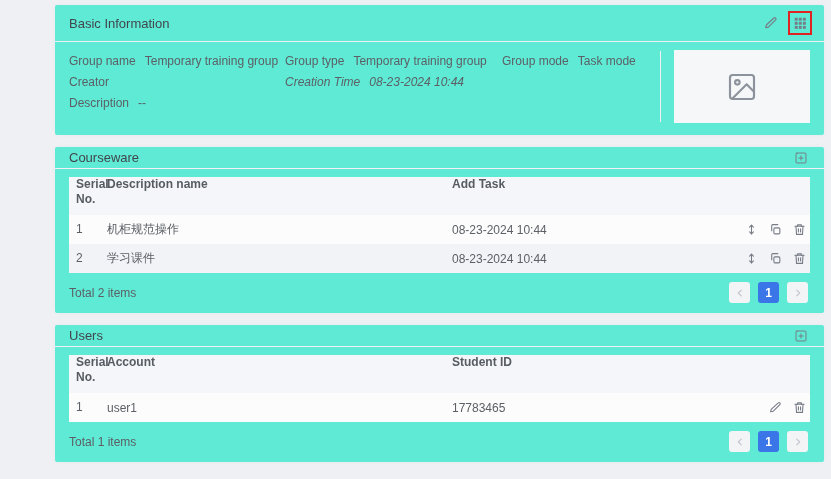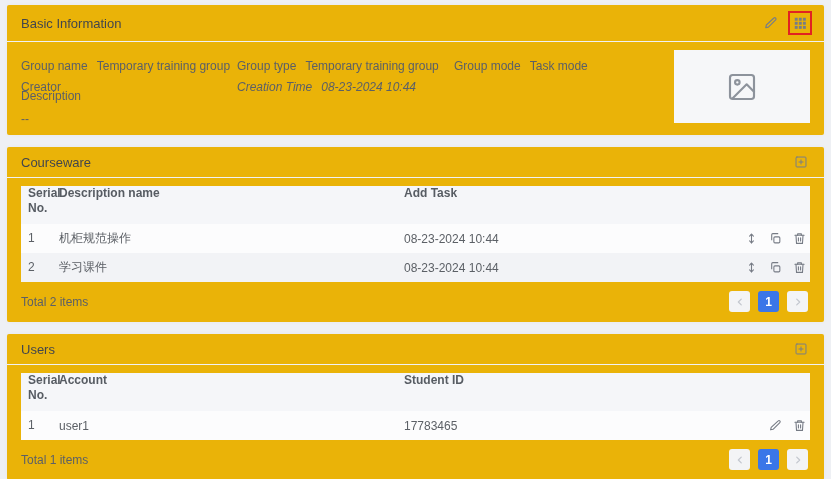--- a/index.html
+++ b/index.html
@@ -6,45 +6,46 @@
   html, body { width: 831px; height: 479px; }
   body {
     background: #eef0f4;
     font-family: "Liberation Sans", "DejaVu Sans", sans-serif;
     font-size: 12px;
     color: #5c6066;
     overflow: hidden;
   }
   .page { padding: 5px 7px 6px; display: flex; flex-direction: column; gap: 12px; }
   .panel {
-    background: #eab308;
+    background: #5eead4;
     border-radius: 2px;
     box-shadow: 0 0 4px rgba(0,0,0,0.03);
+    margin-left: 48px;
   }
   .panel-header {
     display: flex; align-items: center; justify-content: space-between;
     padding: 0 14px; border-bottom: 1px solid #f0f1f4;
   }
   .panel-title { font-size: 13px; color: #42464d; }
   .hdr-tall { height: 37px; }
-  .hdr-short { height: 31px; }
+  .hdr-short { height: 22px; }
   .icon-btn {
     background: none; border: none; cursor: pointer; color: #777d87;
     display: inline-flex; align-items: center; justify-content: center;
     width: 18px; height: 18px; padding: 0;
   }
   .icon-btn svg { width: 14px; height: 14px; display: block; }
   .hdr-icons { display: flex; align-items: center; gap: 10px; }
   .highlight-wrap { position: relative; display: inline-flex; align-items: center; justify-content: center; width: 20px; height: 20px; }
   .highlight-box {
     position: absolute; inset: -2px; border: 2px solid var(--highlight-red, #e12222);
     pointer-events: none;
   }
   
-  .bi-content { display: flex; padding: 8px 14px 12px; align-items: center; }
+  .bi-content { display: flex; padding: 8px 14px 12px; }
   .bi-fields {
     flex: 1; display: grid;
     grid-template-columns: 216px 217px 1fr;
     grid-auto-rows: 21px; align-items: center;
   }
   .bi-field { display: flex; gap: 9px; white-space: nowrap; }
   .bi-label { color: #5c6066; }
   .bi-value { color: #5c6066; }
   .bi-divider { width: 1px; background: #f0f1f4; margin: 1px 0; }
   .bi-imagebox {
@@ -136,21 +137,21 @@
           <span class="bi-label">Group mode</span>
           <span class="bi-value">Task mode</span>
         </div>
         <div class="bi-field">
           <span class="bi-label">Creator</span>
         </div>
         <div class="bi-field" style="grid-column: 2 / 4; font-style: italic;">
           <span class="bi-label">Creation Time</span>
           <span class="bi-value">08-23-2024 10:44</span>
         </div>
-        <div class="bi-field" style="grid-column: 1 / 4; flex-direction: column;">
+        <div class="bi-field" style="grid-column: 1 / 4;">
           <span class="bi-label">Description</span>
           <span class="bi-value">--</span>
         </div>
       </div>
       <div class="bi-divider"></div>
       <div class="bi-imagebox">
         <span style="display:inline-flex">
           <svg viewBox="0 0 24 24" fill="none" stroke="currentColor" stroke-width="1.6" stroke-linecap="round" stroke-linejoin="round">
               <rect x="3" y="3" width="18" height="18" rx="2"></rect>
               <circle cx="8.5" cy="8.5" r="1.7"></circle>

